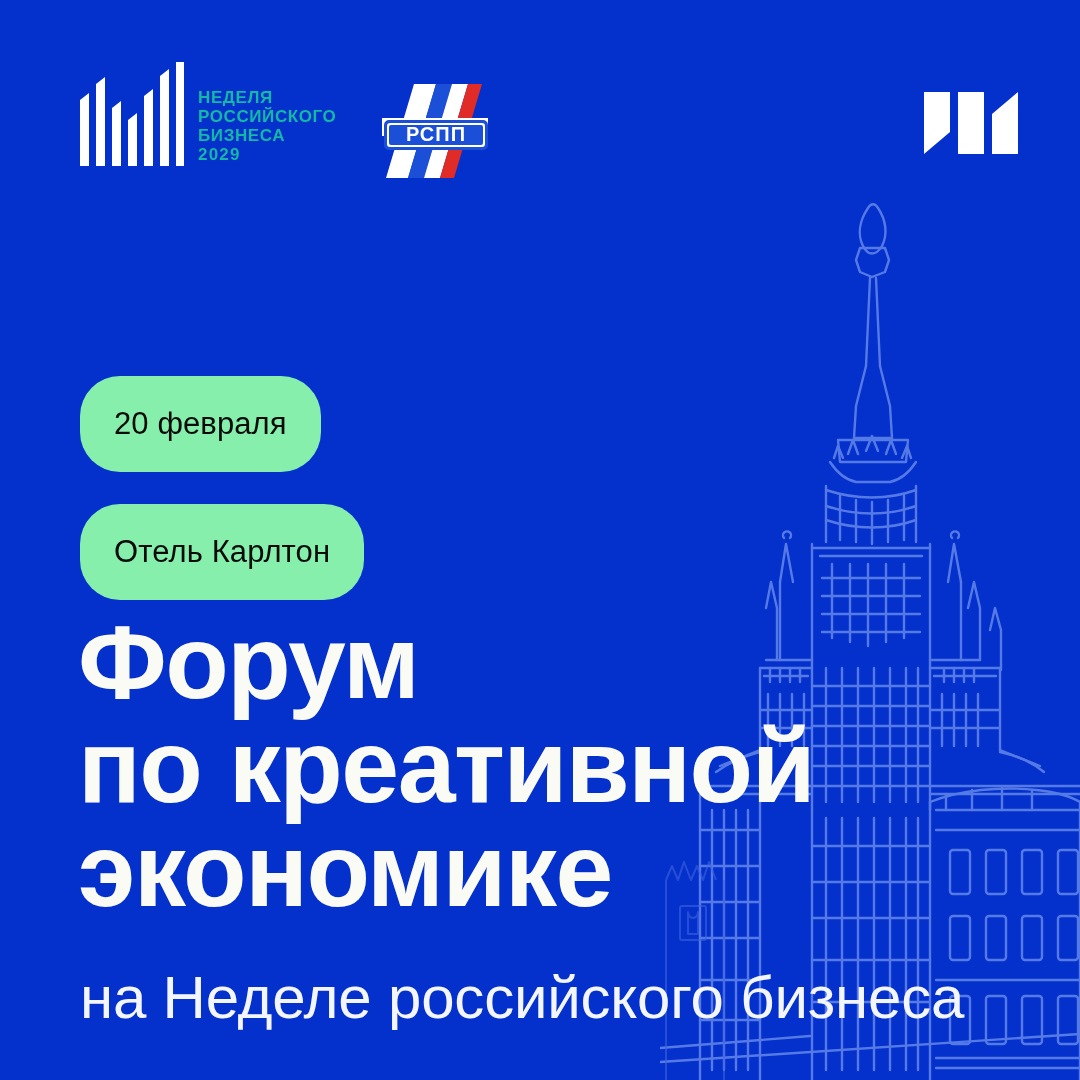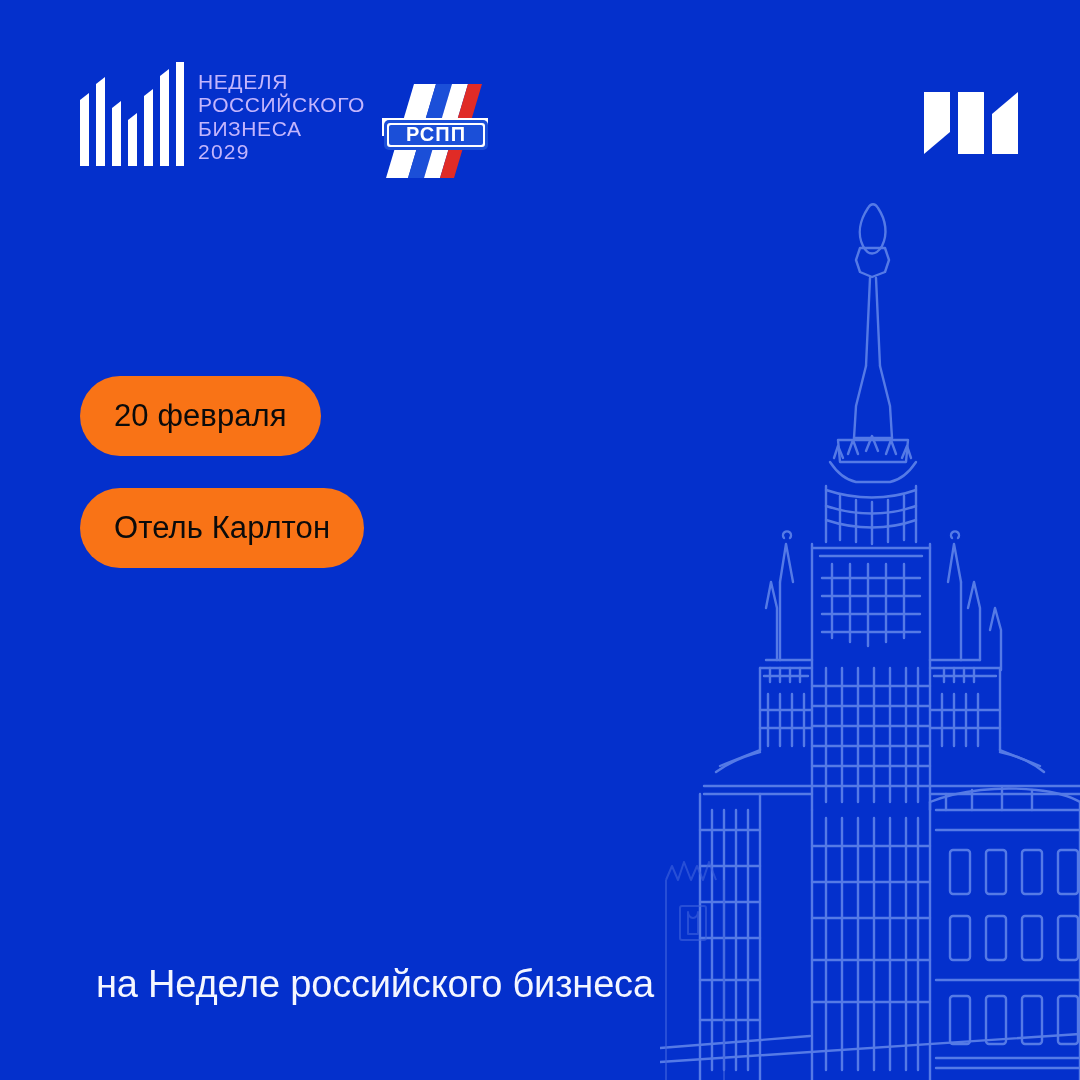--- a/index.html
+++ b/index.html
@@ -35,23 +35,23 @@
   .nrb-logo{
     position:absolute;left:80px;top:62px;
     display:flex;align-items:flex-end;gap:14px;
   }
   .nrb-bars{
     position:relative;
     width:104px;height:104px;
   }
   .nrb-bars svg{display:block;width:104px;height:104px;}
   .nrb-text{
-    color:#c4b5fd;
-    font-weight:normal;
-    font-size:21px;
+    color:#14b8a6;
+    font-weight:bold;
+    font-size:17px;
     line-height:1.12;
     letter-spacing:0.6px;
     padding-bottom:2px;
     white-space:nowrap;
   }
   .nrb-text div{display:block;}
   .nrb-year{letter-spacing:1.2px;}
 
   
   .rspp-logo{
@@ -66,49 +66,49 @@
     width:94px;height:62px;
   }
   .w-mark svg{display:block;width:94px;height:62px;}
 
   
   .badges{
     position:absolute;left:80px;top:376px;
   }
   .badge{
     display:inline-flex;align-items:center;justify-content:center;
-    background:#f97316;
+    background:#86efac;
     color:#0B0B0B;
     border-radius:40px;
     font-size:31px;
     height:80px;
-    padding:0 34px;
+    padding:8px 34px;
     letter-spacing:0.1px;
     white-space:nowrap;
   }
   .badge-row{margin-bottom:32px;}
   .badge-row:last-child{margin-bottom:8px;}
 
   
   .headline{
     position:absolute;left:78px;top:610px;
     width:800px;
     color:#FBFBF5;
     font-size:104px;
     font-weight:bold;
     line-height:1.0;
     letter-spacing:-1.5px;
   }
   .headline .ln{display:block;white-space:nowrap;}
 
   
   .subtitle{
-    position:absolute;left:96px;top:963px;
+    position:absolute;left:80px;top:963px;
     color:#F4F6FF;
-    font-size:38px;
+    font-size:60px;
     font-weight:normal;
     letter-spacing:-0.2px;
     white-space:nowrap;
   }
 </style>
 </head>
 <body>
 
 <div class="poster">
 
@@ -287,16 +287,21 @@
 
   <div class="badges">
     <div class="badge-row">
       <span class="badge">20 февраля</span>
     </div>
     <div class="badge-row">
       <span class="badge">Отель Карлтон</span>
     </div>
   </div>
 
+  <div class="headline">
+    <span class="ln">Форум</span>
+    <span class="ln">по креативной</span>
+    <span class="ln">экономике</span>
+  </div>
 
   <div class="subtitle">на Неделе российского бизнеса</div>
 
 </div>
 
 </body></html>

